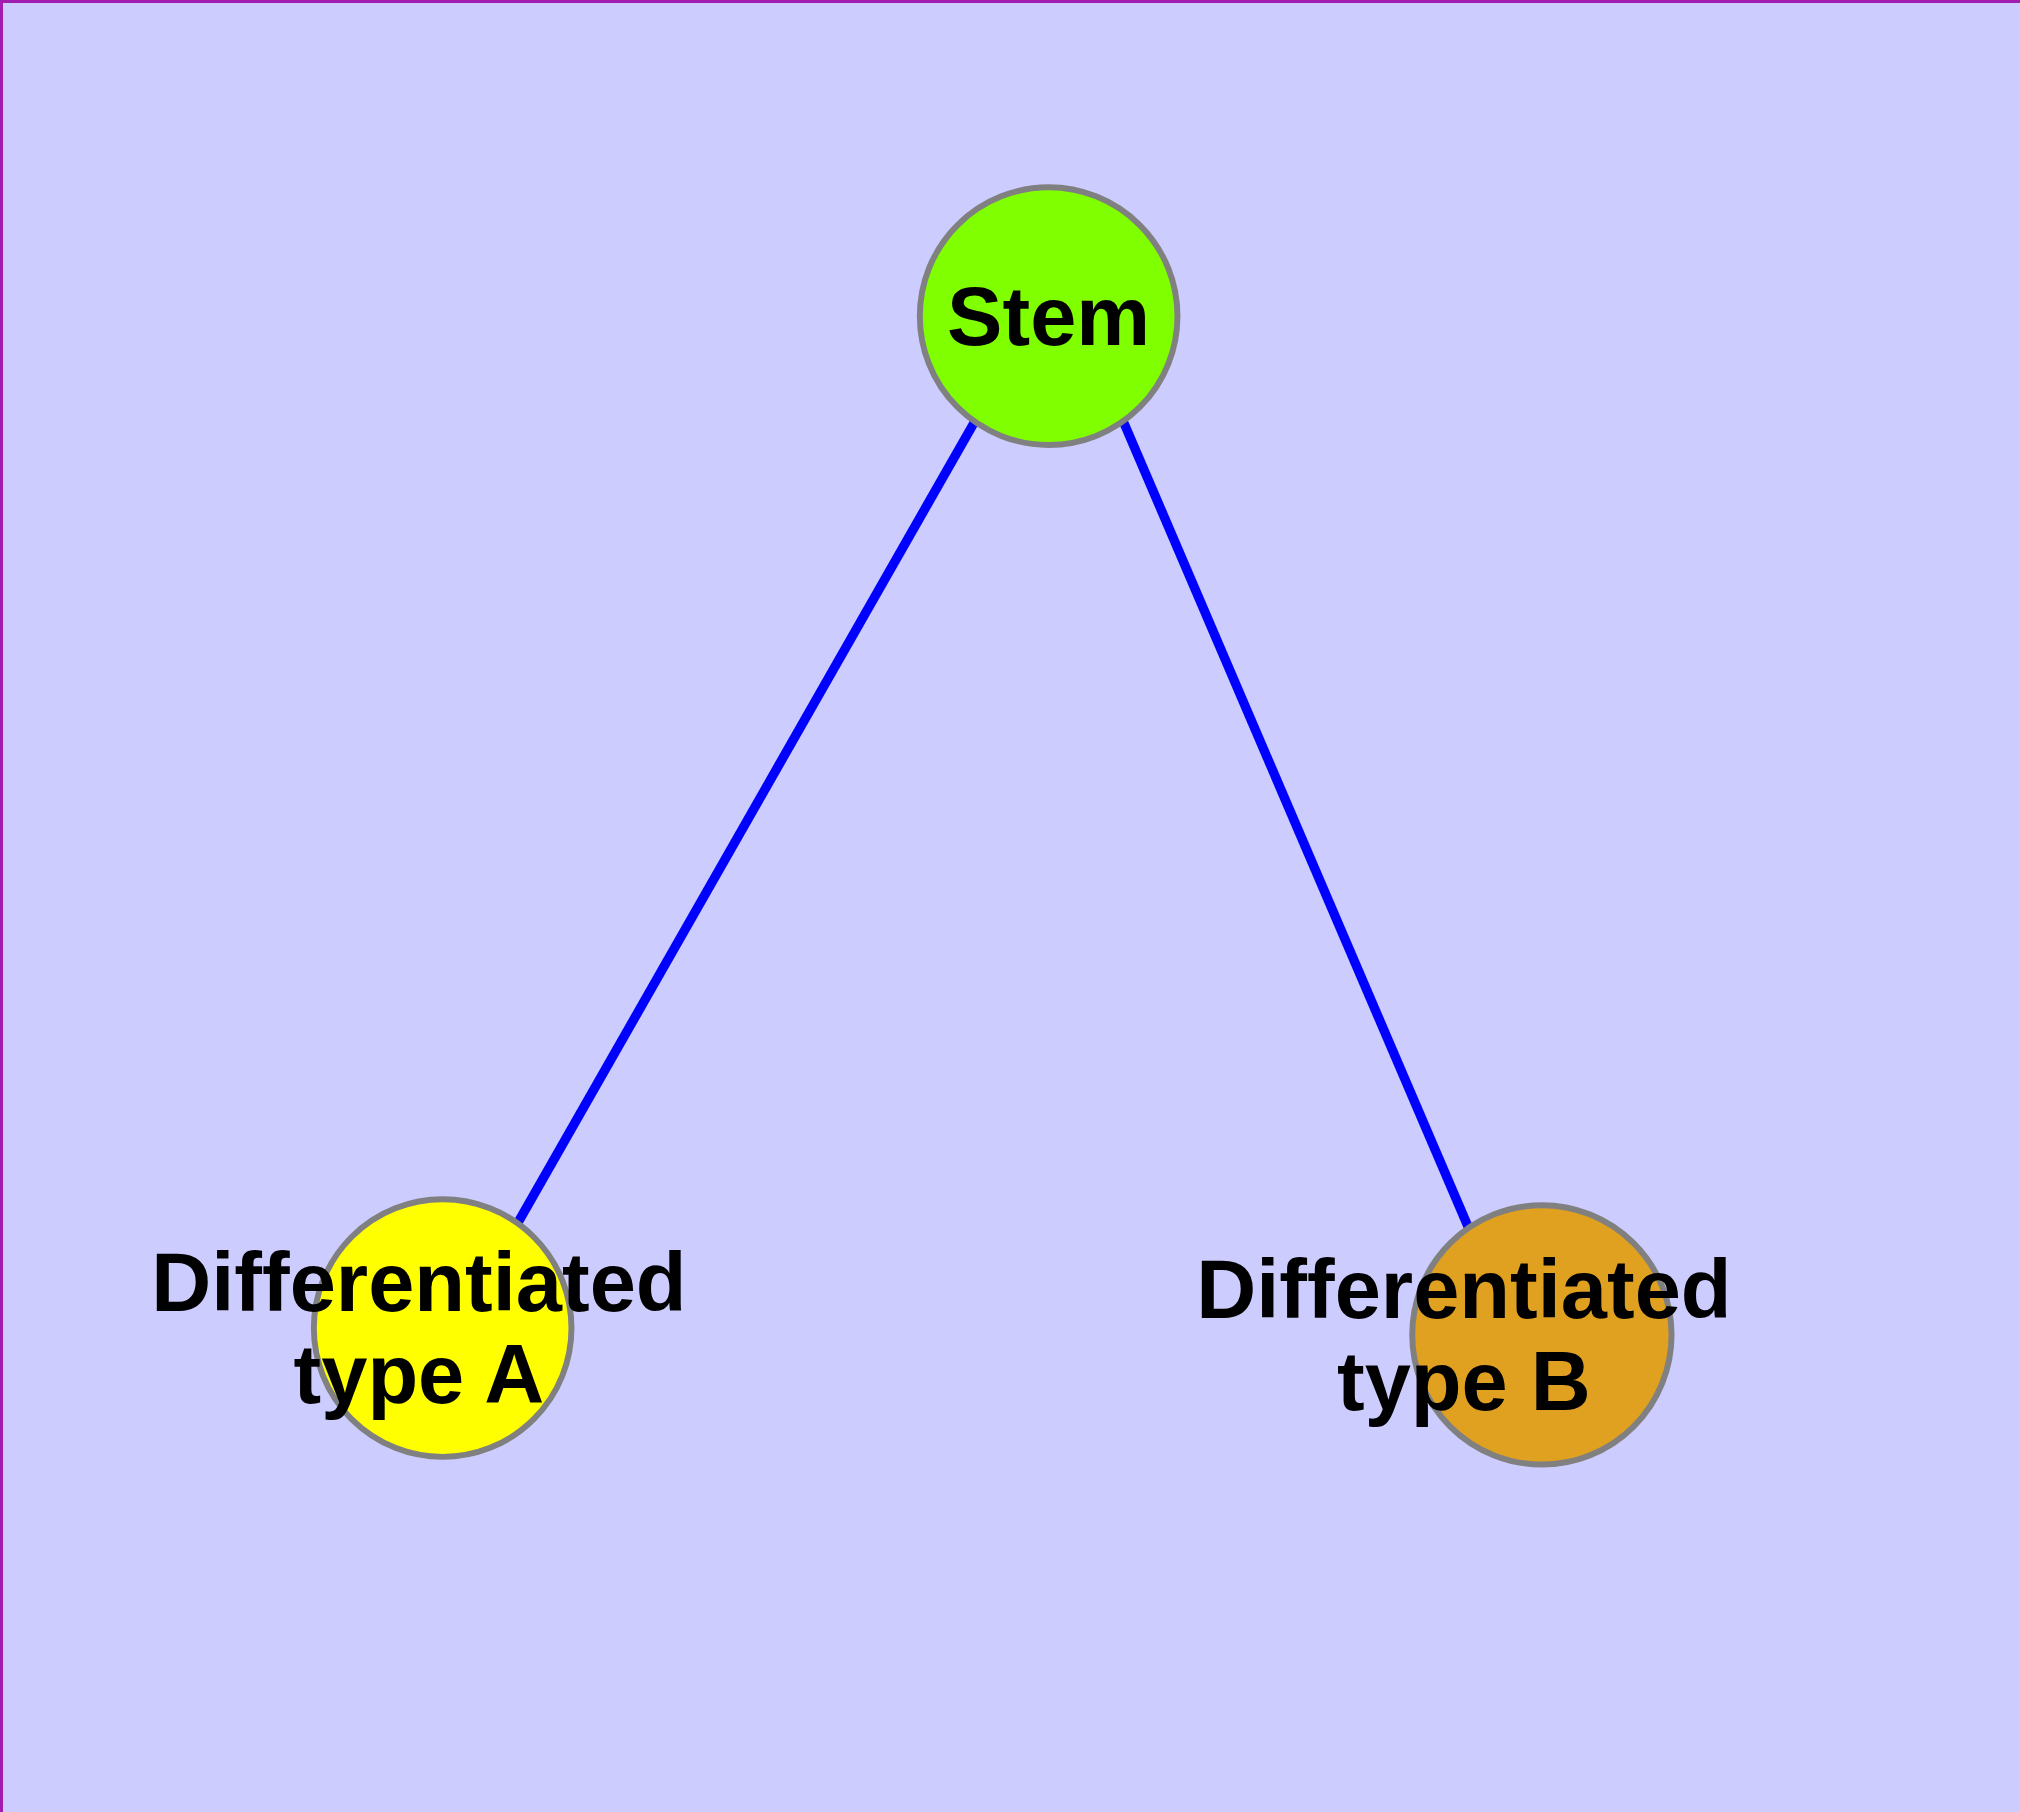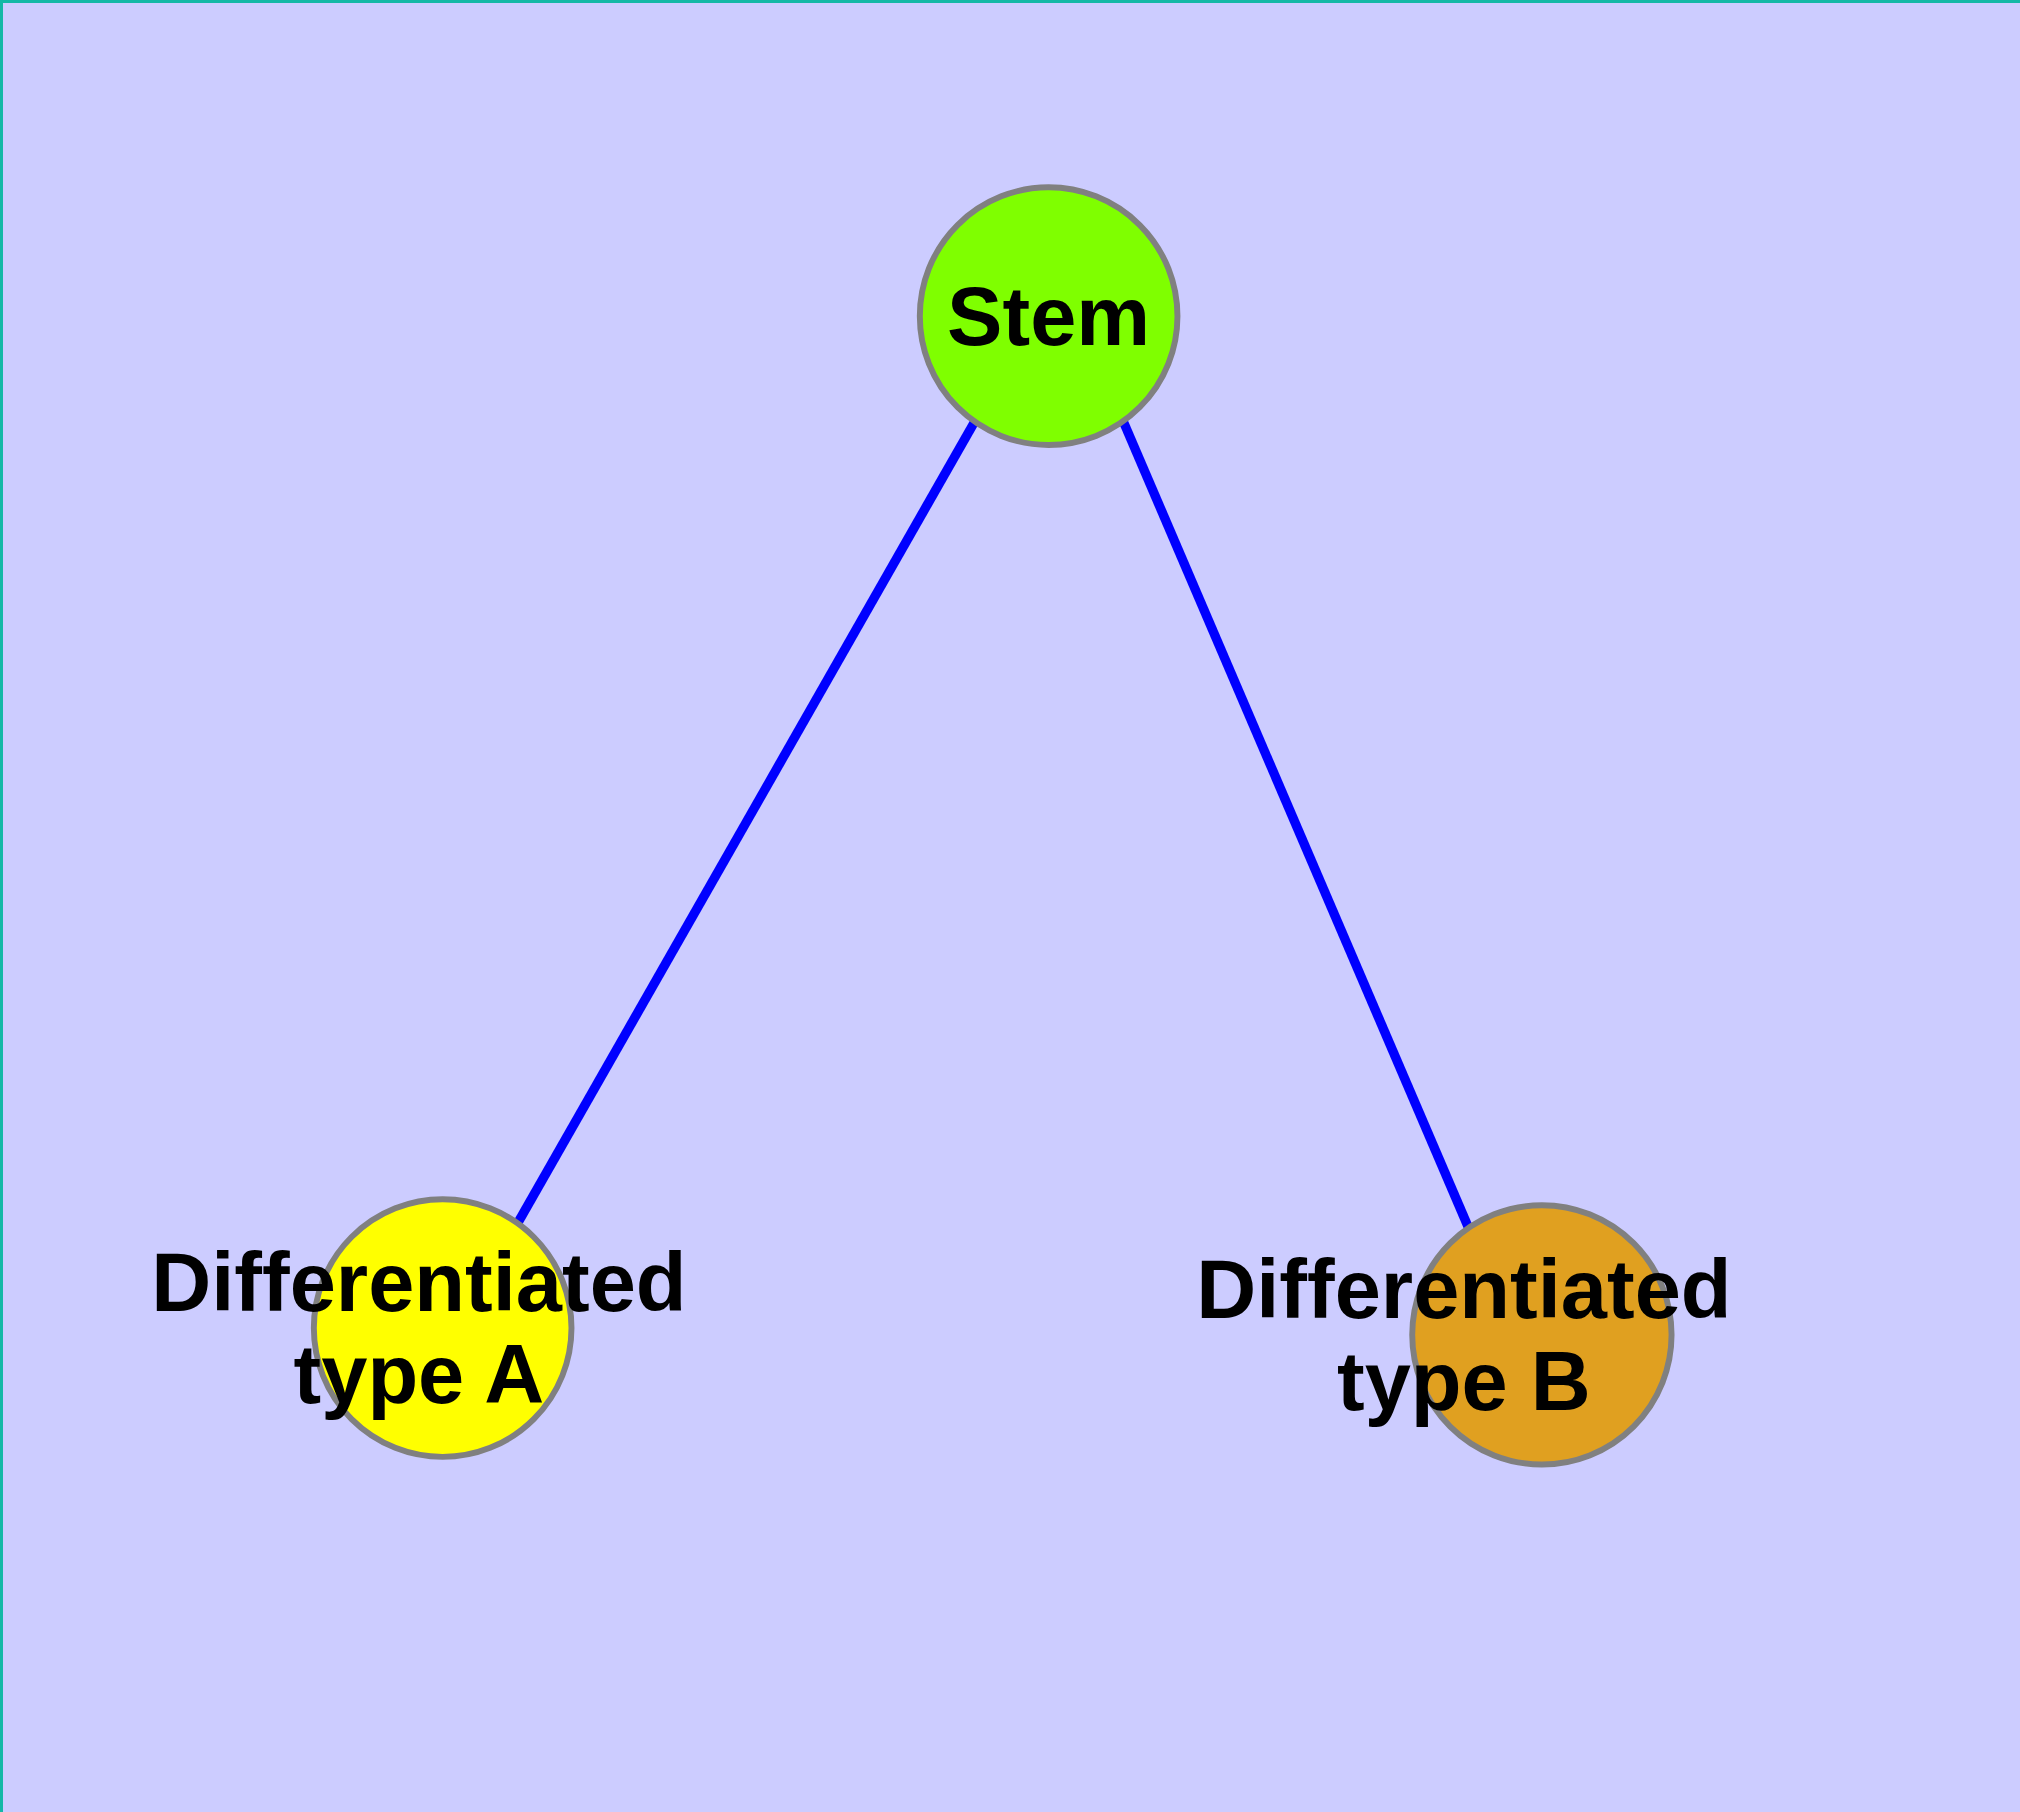--- a/index.html
+++ b/index.html
@@ -5,21 +5,21 @@
   html, body {
     margin: 0;
     padding: 0;
     background: #ffffff;
   }
   #canvas {
     position: relative;
     width: 2021px;
     height: 1812px;
     overflow: hidden;
-    background: #14b8a6;
+    background: #a21caf;
     font-family: "Liberation Sans", sans-serif;
   }
   #plot-bg {
     position: absolute;
     left: 3.4px;
     top: 3.4px;
     width: 2017px;
     height: 1809px;
     background: #ccccff;
   }

